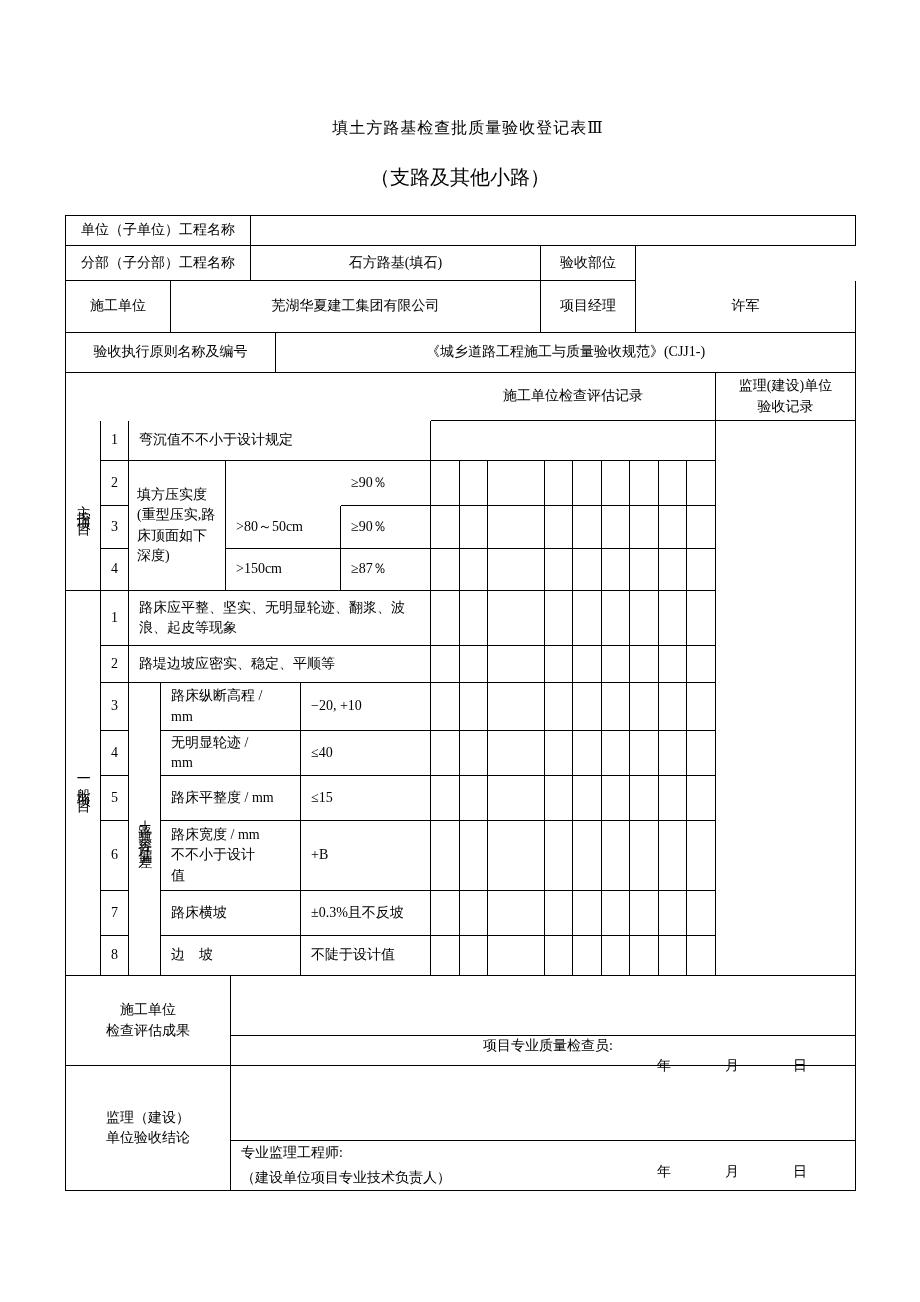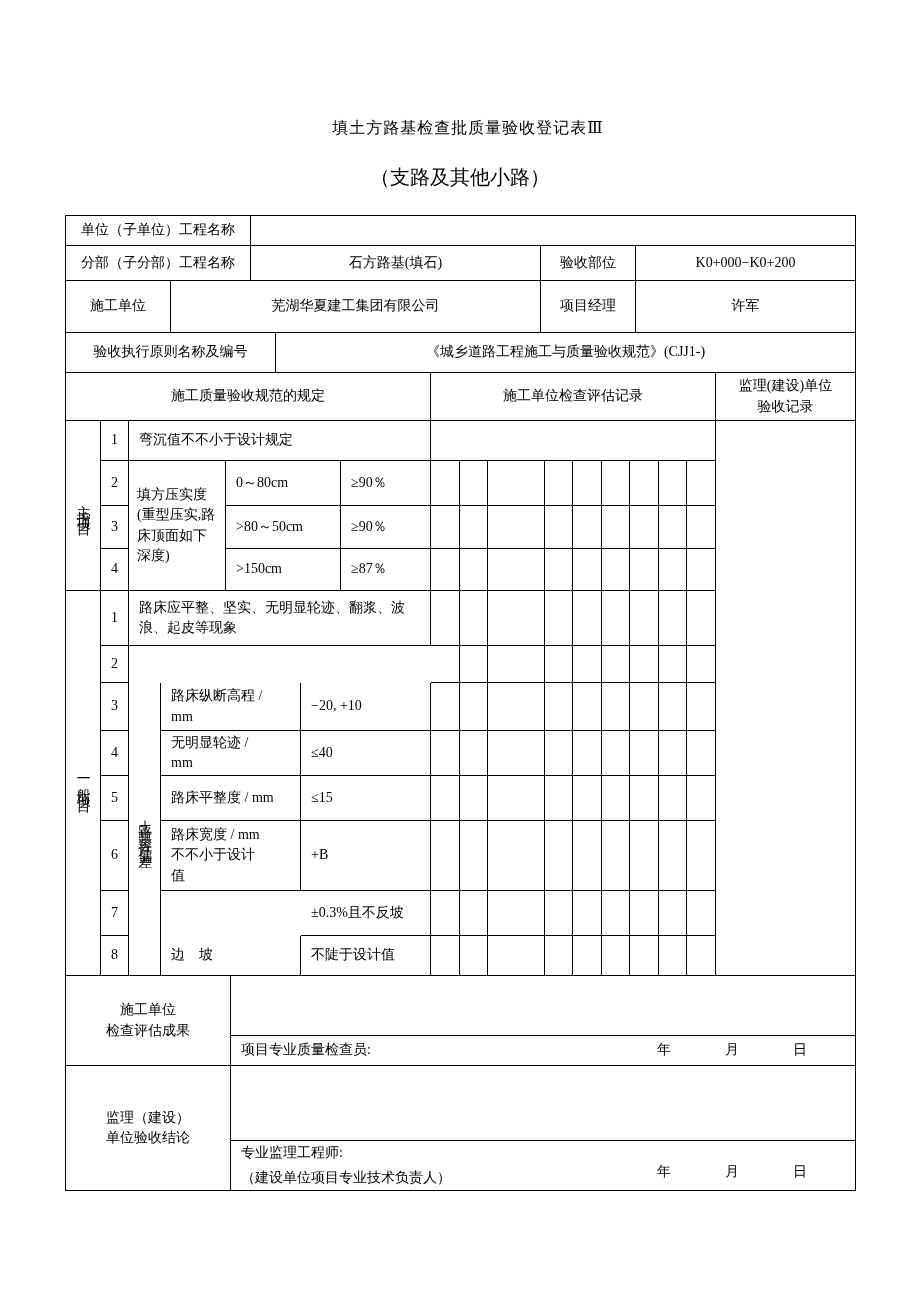--- a/index.html
+++ b/index.html
@@ -25,46 +25,43 @@
   <div class="subtitle">（支路及其他小路）</div>
 
   <div class="tbl">
 
     <div class="c" style="left:0px;top:0px;width:185px;height:30px;">单位（子单位）工程名称</div>
     <div class="c" style="left:185px;top:0px;width:605px;height:30px;"></div>
 
     <div class="c" style="left:0px;top:30px;width:185px;height:35px;">分部（子分部）工程名称</div>
     <div class="c" style="left:185px;top:30px;width:290px;height:35px;">石方路基(填石)</div>
     <div class="c" style="left:475px;top:30px;width:95px;height:35px;">验收部位</div>
-    <div class="c" style="left:570px;top:30px;width:220px;height:35px;">K0+000−K0+200</div>
 
     <div class="c" style="left:0px;top:65px;width:105px;height:52px;">施工单位</div>
     <div class="c" style="left:105px;top:65px;width:370px;height:52px;">芜湖华夏建工集团有限公司</div>
     <div class="c" style="left:475px;top:65px;width:95px;height:52px;">项目经理</div>
     <div class="c" style="left:570px;top:65px;width:220px;height:52px;">许军</div>
 
     <div class="c" style="left:0px;top:117px;width:210px;height:40px;">验收执行原则名称及编号</div>
     <div class="c" style="left:210px;top:117px;width:580px;height:40px;">《城乡道路工程施工与质量验收规范》(CJJ1-)</div>
 
-    <div class="c" style="left:0px;top:157px;width:365px;height:48px;">施工质量验收规范的规定</div>
     <div class="c" style="left:365px;top:157px;width:285px;height:48px;">施工单位检查评估记录</div>
     <div class="c pre" style="left:650px;top:157px;width:140px;height:48px;">监理(建设)单位
 验收记录</div>
 
     <div class="c vert" style="left:0px;top:205px;width:35px;height:170px;">主控项目</div>
     <div class="c vert" style="left:0px;top:375px;width:35px;height:385px;">一般项目</div>
 
     <div class="c" style="left:35px;top:205px;width:28px;height:40px;">1</div>
     <div class="c" style="left:35px;top:245px;width:28px;height:45px;">2</div>
     <div class="c" style="left:35px;top:290px;width:28px;height:43px;">3</div>
     <div class="c" style="left:35px;top:333px;width:28px;height:42px;">4</div>
 
     <div class="c l" style="left:63px;top:205px;width:302px;height:40px;">弯沉值不不小于设计规定</div>
     <div class="c wl" style="left:63px;top:245px;width:97px;height:130px;">填方压实度(重型压实,路床顶面如下深度)</div>
-    <div class="c l" style="left:160px;top:245px;width:115px;height:45px;">0～80cm</div>
     <div class="c l" style="left:160px;top:290px;width:115px;height:43px;">&gt;80～50cm</div>
     <div class="c l" style="left:160px;top:333px;width:115px;height:42px;">&gt;150cm</div>
     <div class="c l" style="left:275px;top:245px;width:90px;height:45px;">≥90％</div>
     <div class="c l" style="left:275px;top:290px;width:90px;height:43px;">≥90％</div>
     <div class="c l" style="left:275px;top:333px;width:90px;height:42px;">≥87％</div>
 
     <div class="c" style="left:365px;top:205px;width:285px;height:40px;"></div>
     <div class="c grid10" style="left:365px;top:245px;width:285px;height:45px;"></div>
     <div class="c grid10" style="left:365px;top:290px;width:285px;height:43px;"></div>
     <div class="c grid10" style="left:365px;top:333px;width:285px;height:42px;"></div>
@@ -72,30 +69,32 @@
     <div class="c" style="left:35px;top:375px;width:28px;height:55px;">1</div>
     <div class="c" style="left:35px;top:430px;width:28px;height:37px;">2</div>
     <div class="c" style="left:35px;top:467px;width:28px;height:48px;">3</div>
     <div class="c" style="left:35px;top:515px;width:28px;height:45px;">4</div>
     <div class="c" style="left:35px;top:560px;width:28px;height:45px;">5</div>
     <div class="c" style="left:35px;top:605px;width:28px;height:70px;">6</div>
     <div class="c" style="left:35px;top:675px;width:28px;height:45px;">7</div>
     <div class="c" style="left:35px;top:720px;width:28px;height:40px;">8</div>
 
     <div class="c l" style="left:63px;top:375px;width:302px;height:55px;">路床应平整、坚实、无明显轮迹、翻浆、波浪、起皮等现象</div>
+    <div class="c l" style="left:63px;top:430px;width:302px;height:37px;">路堤边坡应密实、稳定、平顺等</div>
     <div class="c vert" style="left:63px;top:467px;width:32px;height:293px;">土路基容许偏差</div>
 
     <div class="c l pre" style="left:95px;top:467px;width:140px;height:48px;">路床纵断高程 /
 mm</div>
     <div class="c l pre" style="left:95px;top:515px;width:140px;height:45px;">无明显轮迹 /
 mm</div>
     <div class="c l" style="left:95px;top:560px;width:140px;height:45px;">路床平整度 /  mm</div>
     <div class="c l pre" style="left:95px;top:605px;width:140px;height:70px;">路床宽度 /  mm
 不不小于设计
 值</div>
+    <div class="c l" style="left:95px;top:675px;width:140px;height:45px;">路床横坡</div>
     <div class="c l" style="left:95px;top:720px;width:140px;height:40px;">边　坡</div>
 
     <div class="c l" style="left:235px;top:467px;width:130px;height:48px;">−20, +10</div>
     <div class="c l" style="left:235px;top:515px;width:130px;height:45px;">≤40</div>
     <div class="c l" style="left:235px;top:560px;width:130px;height:45px;">≤15</div>
     <div class="c l" style="left:235px;top:605px;width:130px;height:70px;">+B</div>
     <div class="c l" style="left:235px;top:675px;width:130px;height:45px;">±0.3%且不反坡</div>
     <div class="c l" style="left:235px;top:720px;width:130px;height:40px;">不陡于设计值</div>
 
     <div class="c grid10" style="left:365px;top:375px;width:285px;height:55px;"></div>
@@ -105,21 +104,21 @@
     <div class="c grid10" style="left:365px;top:560px;width:285px;height:45px;"></div>
     <div class="c grid10" style="left:365px;top:605px;width:285px;height:70px;"></div>
     <div class="c grid10" style="left:365px;top:675px;width:285px;height:45px;"></div>
     <div class="c grid10" style="left:365px;top:720px;width:285px;height:40px;"></div>
 
     <div class="c" style="left:650px;top:205px;width:140px;height:555px;"></div>
 
     <div class="c pre" style="left:0px;top:760px;width:165px;height:90px;">施工单位
 检查评估成果</div>
     <div class="c" style="left:165px;top:760px;width:625px;height:60px;"></div>
-    <div class="c" style="left:165px;top:820px;width:625px;height:30px;justify-content:space-between;padding-left:10px;">
+    <div class="c" style="left:165px;top:820px;width:625px;height:30px;justify-content:space-between;padding-left:10px;flex-direction:column;">
       <span>项目专业质量检查员:</span>
       <span class="dates">
         <span>年</span>
         <span>月</span>
         <span>日</span>
       </span>
     </div>
 
     <div class="c pre" style="left:0px;top:850px;width:165px;height:125px;">监理（建设）
 单位验收结论</div>

